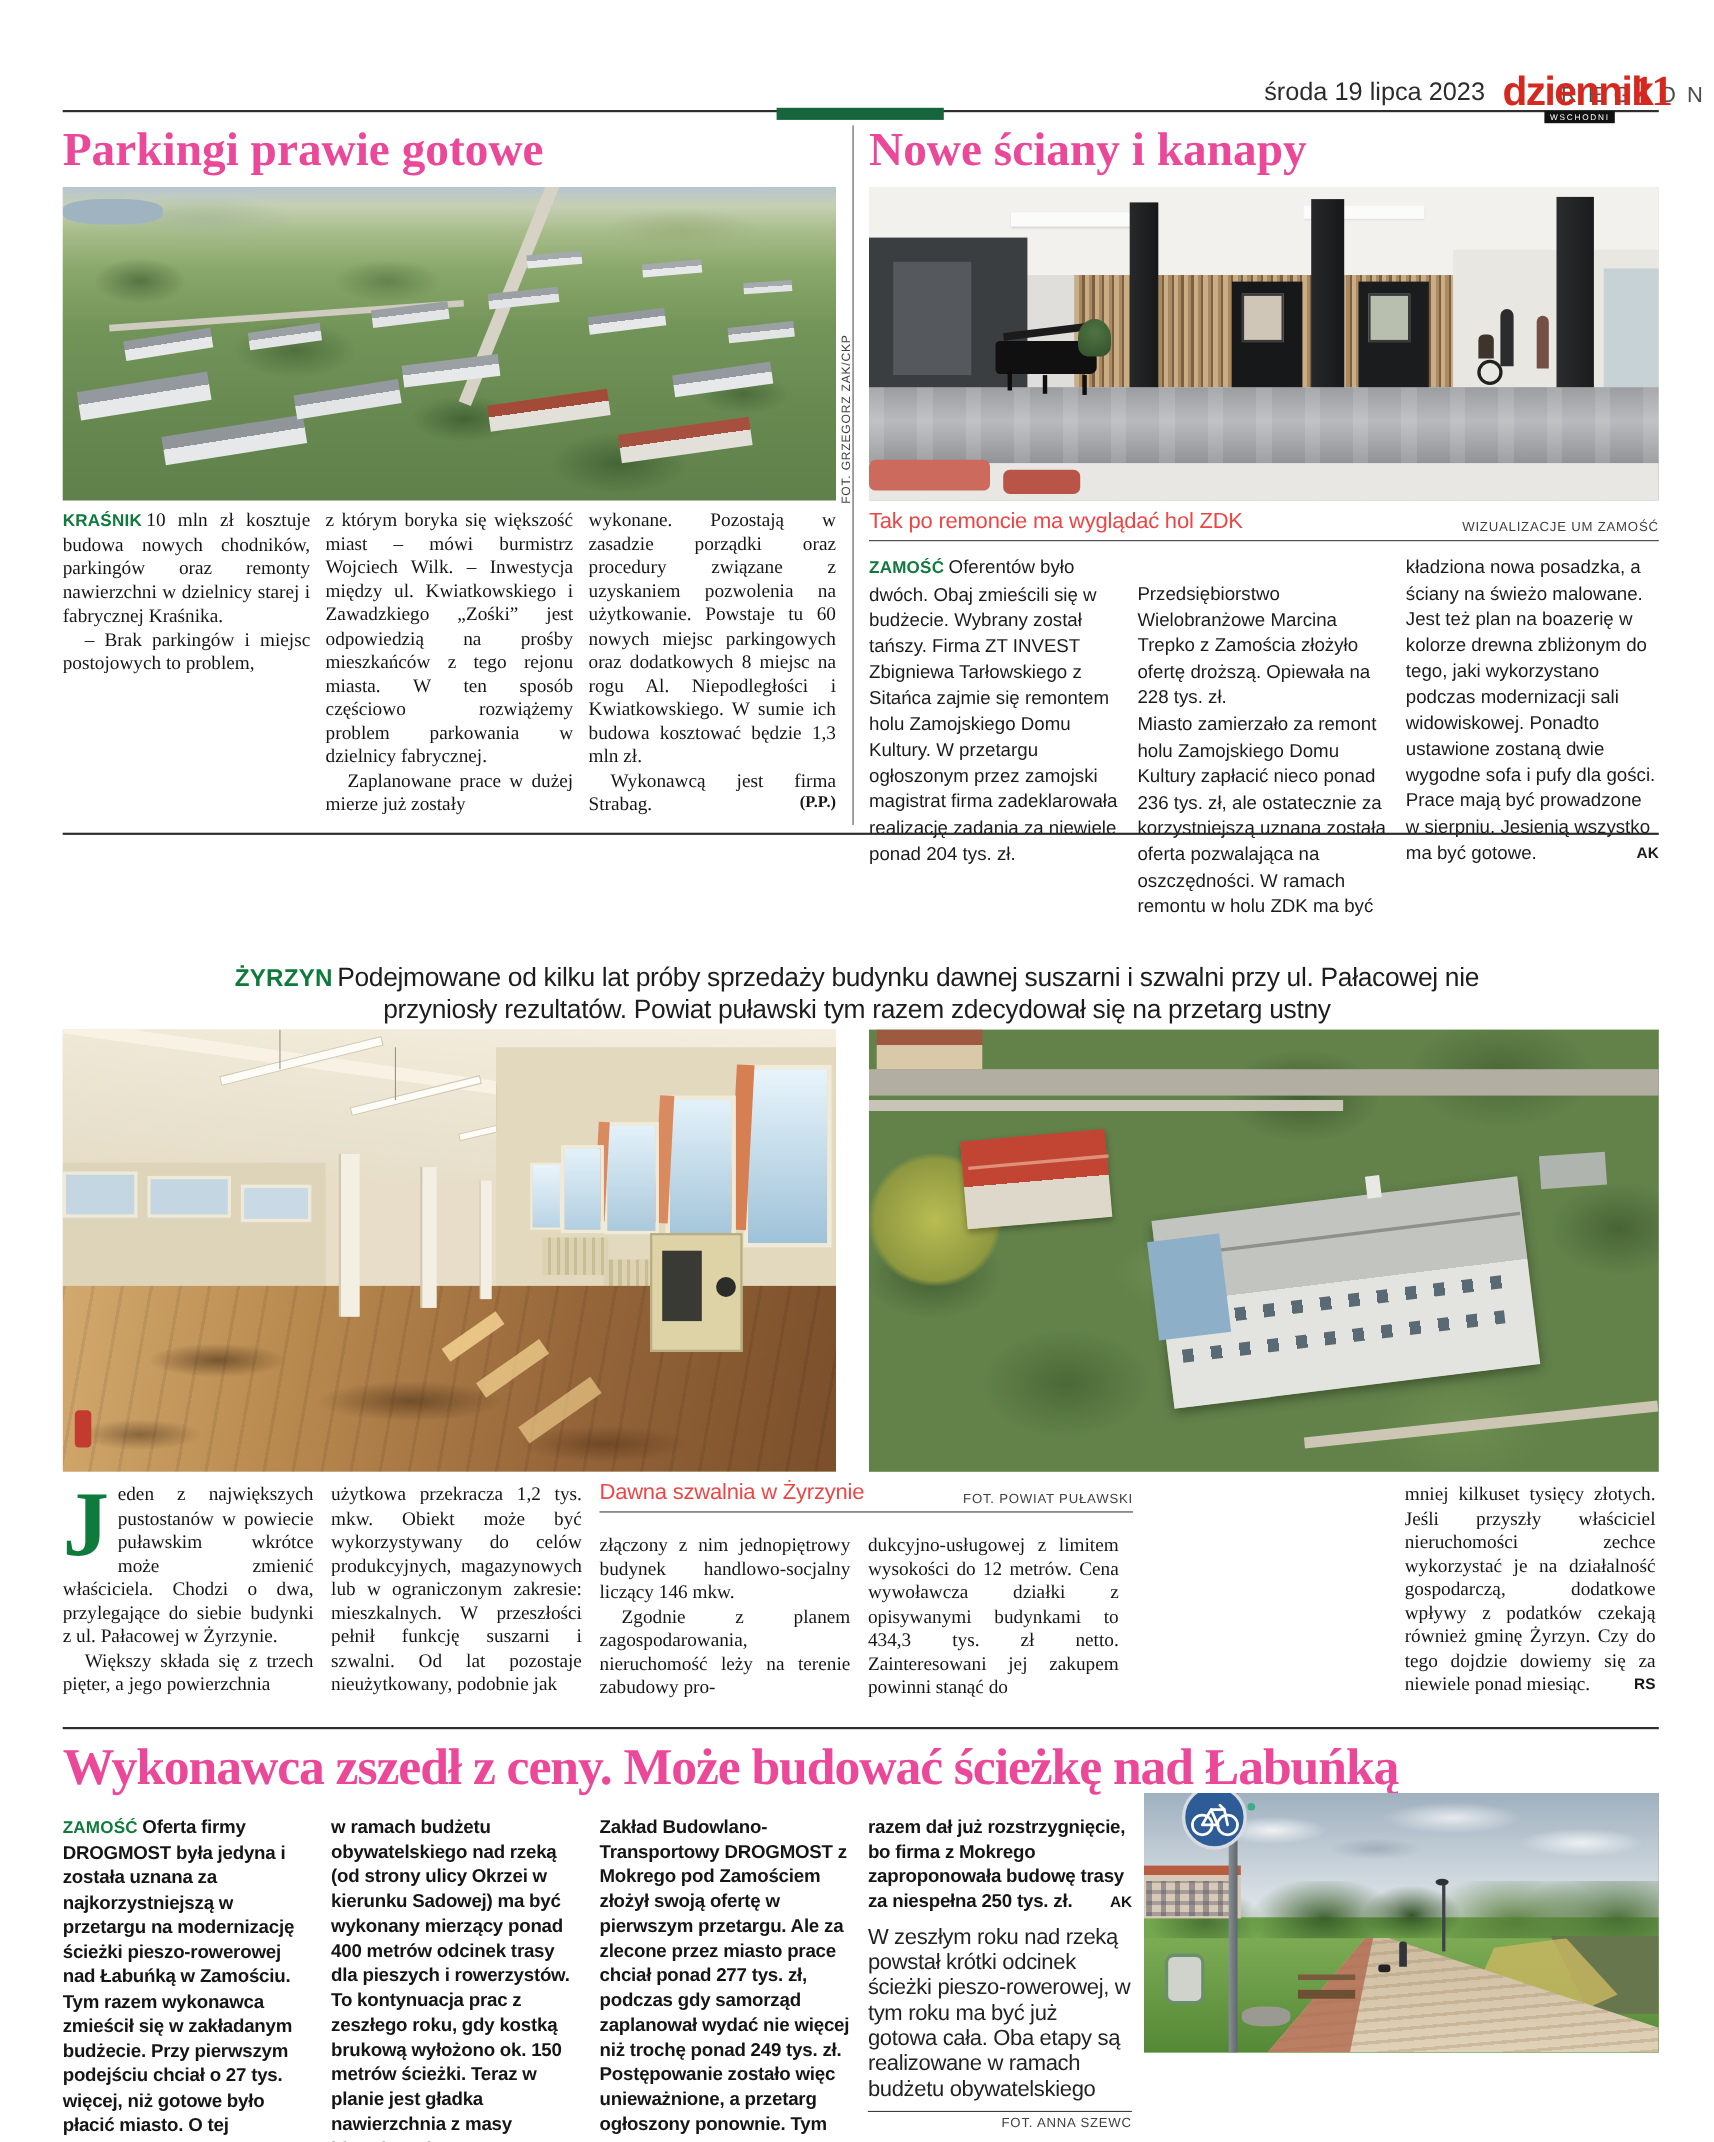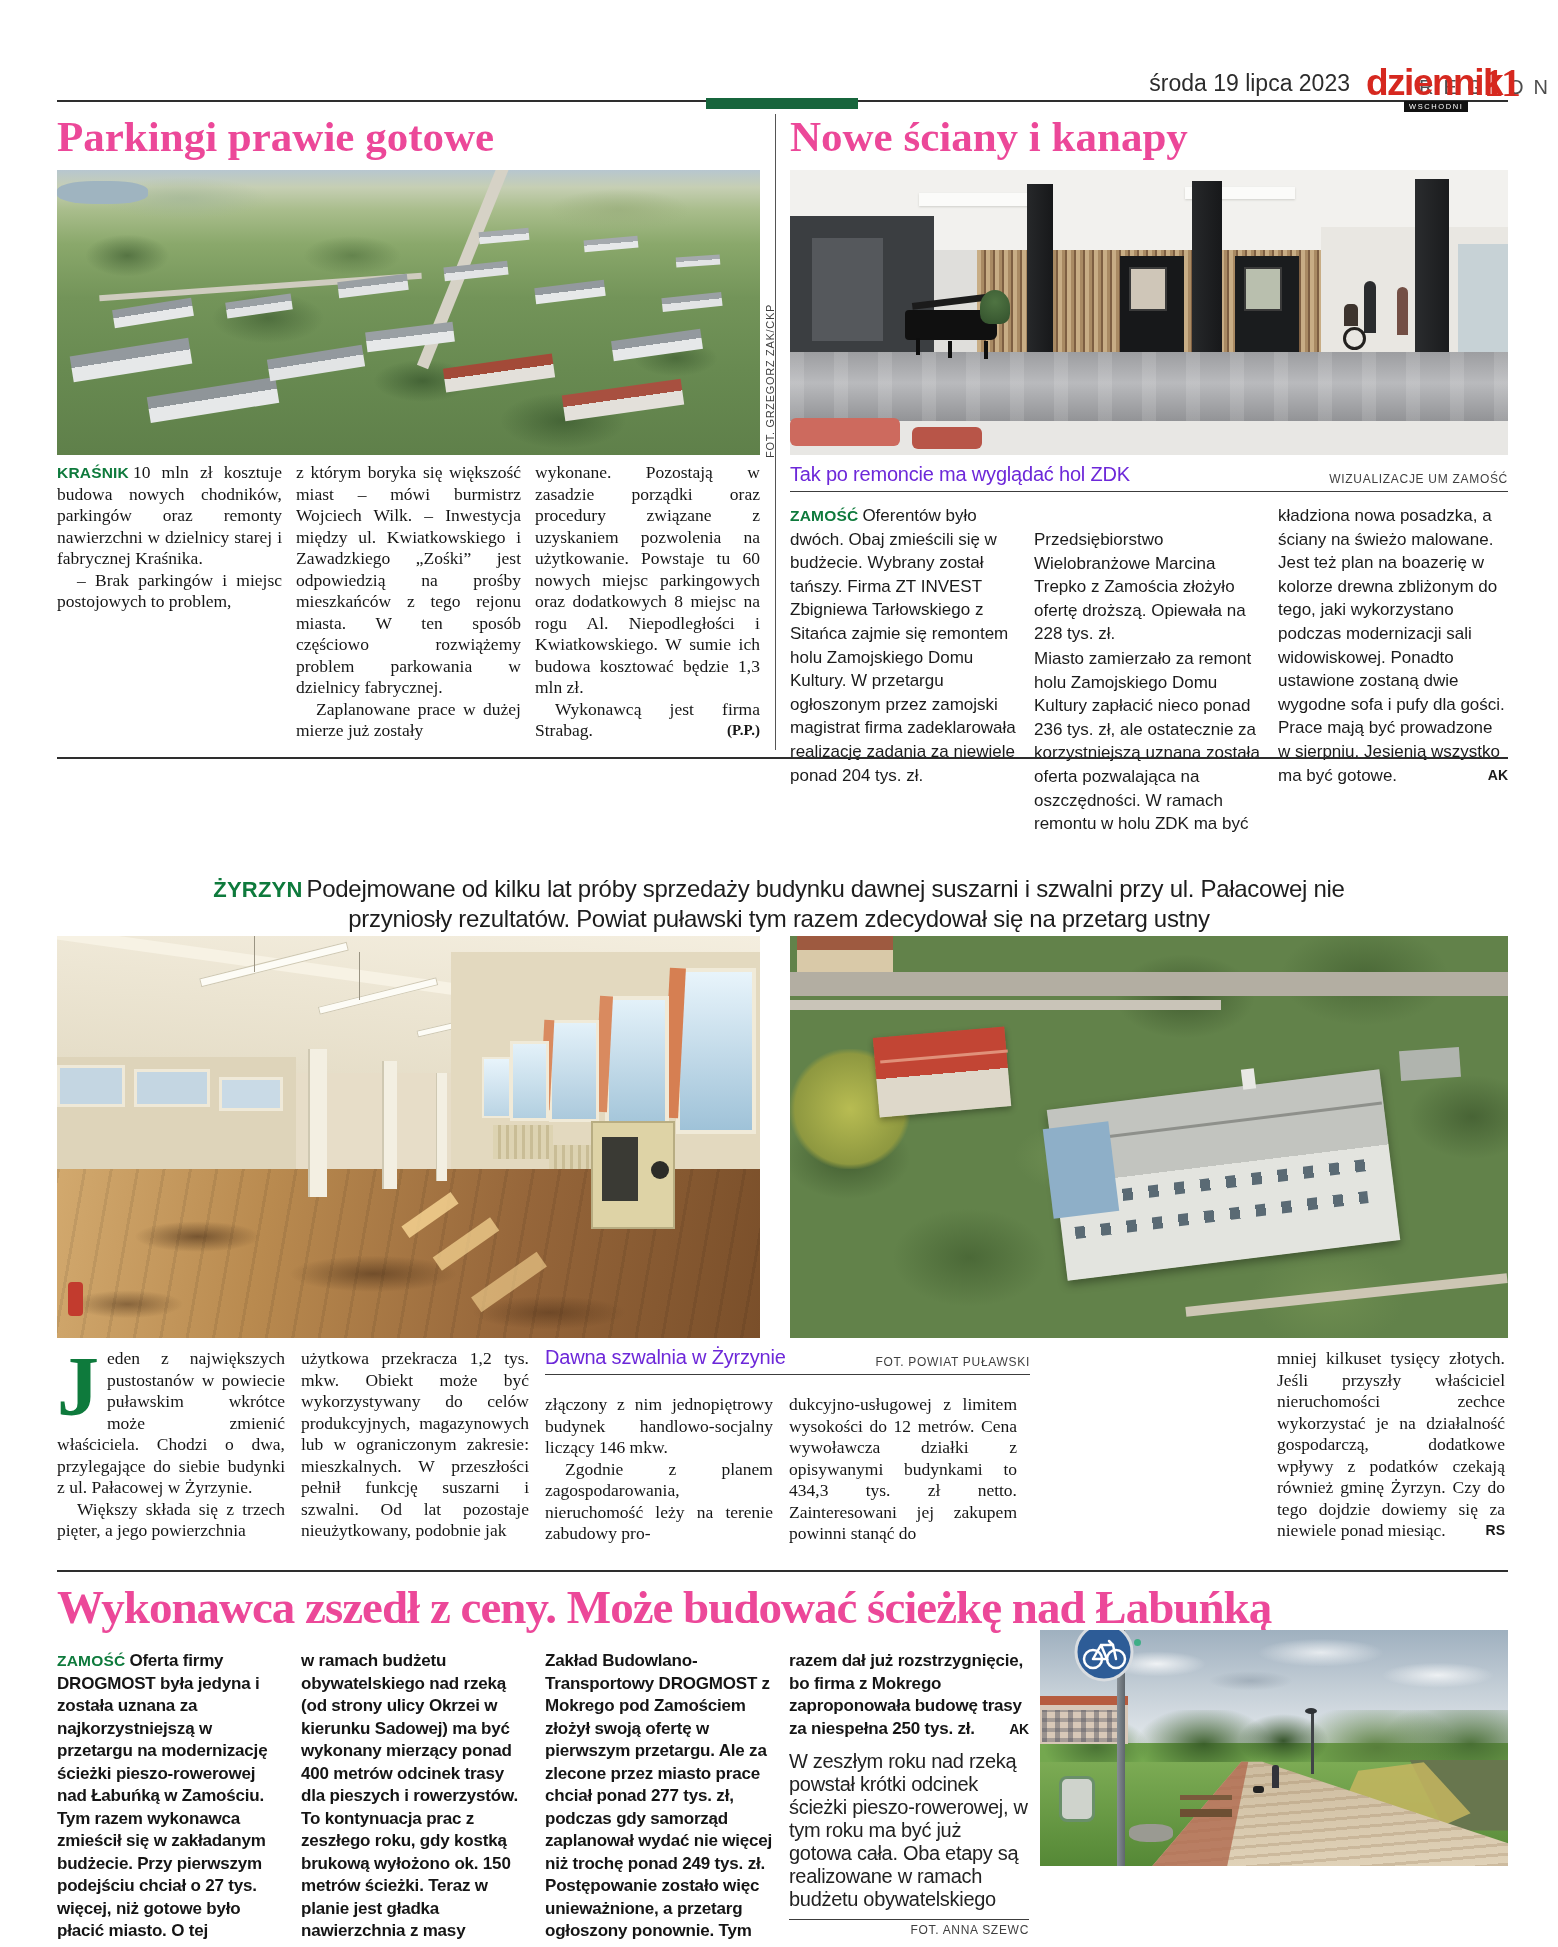--- a/index.html
+++ b/index.html
@@ -15,21 +15,21 @@
   .tserif p{margin:0;}
   .tsans{font-family:"Liberation Sans",sans-serif;font-size:17px;line-height:23.6px;color:#1b1b1b;}
   .tsans p{margin:0 0 1px 0;}
   .tbold{font-family:"Liberation Sans",sans-serif;font-size:17px;line-height:22.5px;font-weight:bold;
          color:#151515;letter-spacing:-0.2px;}
   .tbold p{margin:0;}
   .ind{text-indent:20px;}
   .city{font-family:"Liberation Sans",sans-serif;font-weight:bold;font-size:15.5px;letter-spacing:0.2px;margin-right:4px;}
   .sig{float:right;font-weight:bold;font-family:"Liberation Sans",sans-serif;font-size:14px;}
   .sigserif{float:right;font-weight:bold;font-family:"Liberation Serif",serif;font-size:15px;}
-  .cap{font-family:"Liberation Sans",sans-serif;font-size:20px;color:#6d28d9;letter-spacing:-0.2px;}
+  .cap{font-family:"Liberation Sans",sans-serif;font-size:20px;color:#ef4444;letter-spacing:-0.2px;}
   .credit{font-family:"Liberation Sans",sans-serif;font-size:12px;color:#3f3f3f;letter-spacing:0.7px;}
   .dropcap{float:left;font-family:"Liberation Serif",serif;font-weight:bold;font-size:84px;line-height:70px;
            padding:4px 8px 0 0;}
   .photo{position:absolute;overflow:hidden;}
   .ph{position:absolute;}
   .caprow{position:absolute;display:flex;justify-content:space-between;align-items:flex-end;}
 </style>
 </head>
 <body>
 

